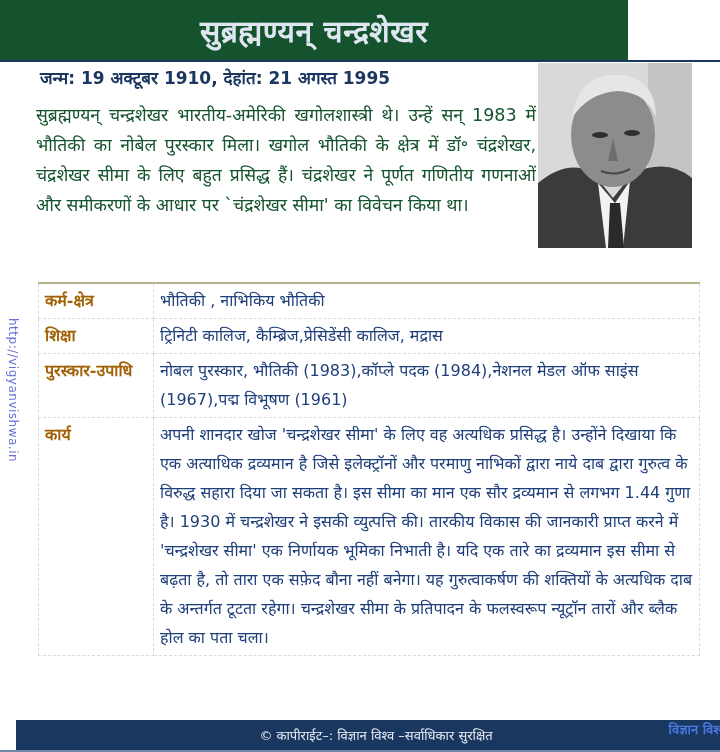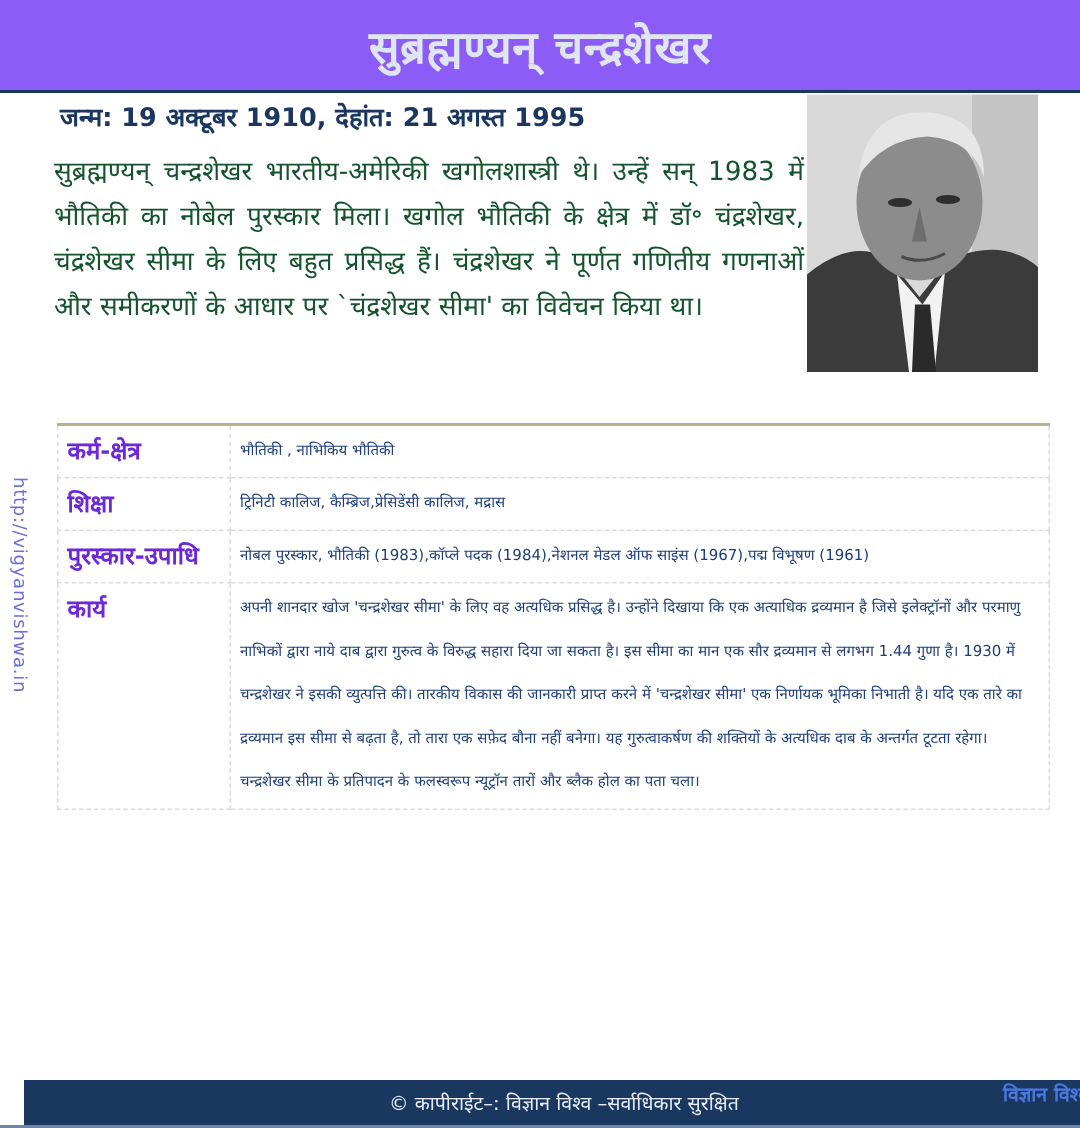--- a/index.html
+++ b/index.html
@@ -3,22 +3,22 @@
   <meta charset="utf-8">
   <style>
     html, body { margin: 0; padding: 0; }
     body {
       width: 720px; height: 752px; position: relative; overflow: hidden;
       background: #ffffff;
       font-family: "DejaVu Serif", serif;
       color: #1b3760;
     }
     .header {
-      position: absolute; left: 0; top: 0; width: 720px; height: 60px;
-      background: #8b5cf6;
+      position: absolute; left: 0; top: 0; width: 628px; height: 60px;
+      background: #14532d;
       display: flex; align-items: center; justify-content: center;
     }
     .header-title {
       color: #dfe6f2; font-size: 30px; font-weight: bold;
       font-family: "DejaVu Sans", sans-serif;
       letter-spacing: 0.5px;
     }
     .header-underline {
       position: absolute; left: 0; top: 60px; width: 720px; height: 2px; background: #19375f;
     }
@@ -52,25 +52,25 @@
     .info-table {
       position: absolute; left: 38px; top: 282px; width: 662px;
       border-collapse: collapse;
       border-top: 2px solid #b6b28e;
       font-family: "DejaVu Sans", sans-serif;
     }
     .info-table td {
       border: 1px dashed #dcdcdc;
       vertical-align: top;
       padding: 2px 4px 3px 6px;
-      font-size: 10px; line-height: 29px;
+      font-size: 16px; line-height: 29px;
       color: #1f3f7a;
     }
     .info-table td.label {
-      width: 104px; font-weight: bold; color: #6d28d9; font-size: 16px; margin-left: 44px;
+      width: 104px; font-weight: bold; color: #a16207; font-size: 16px; margin-left: 44px;
     }
     .footer {
       position: absolute; left: 16px; top: 720px; width: 720px; height: 30px;
       background: #19375f;
     }
     .footer-text {
       position: absolute; left: 0; right: 0; top: 6px; text-align: center;
       color: #e8edf5; font-size: 13px;
       font-family: "DejaVu Sans", sans-serif;
     }

